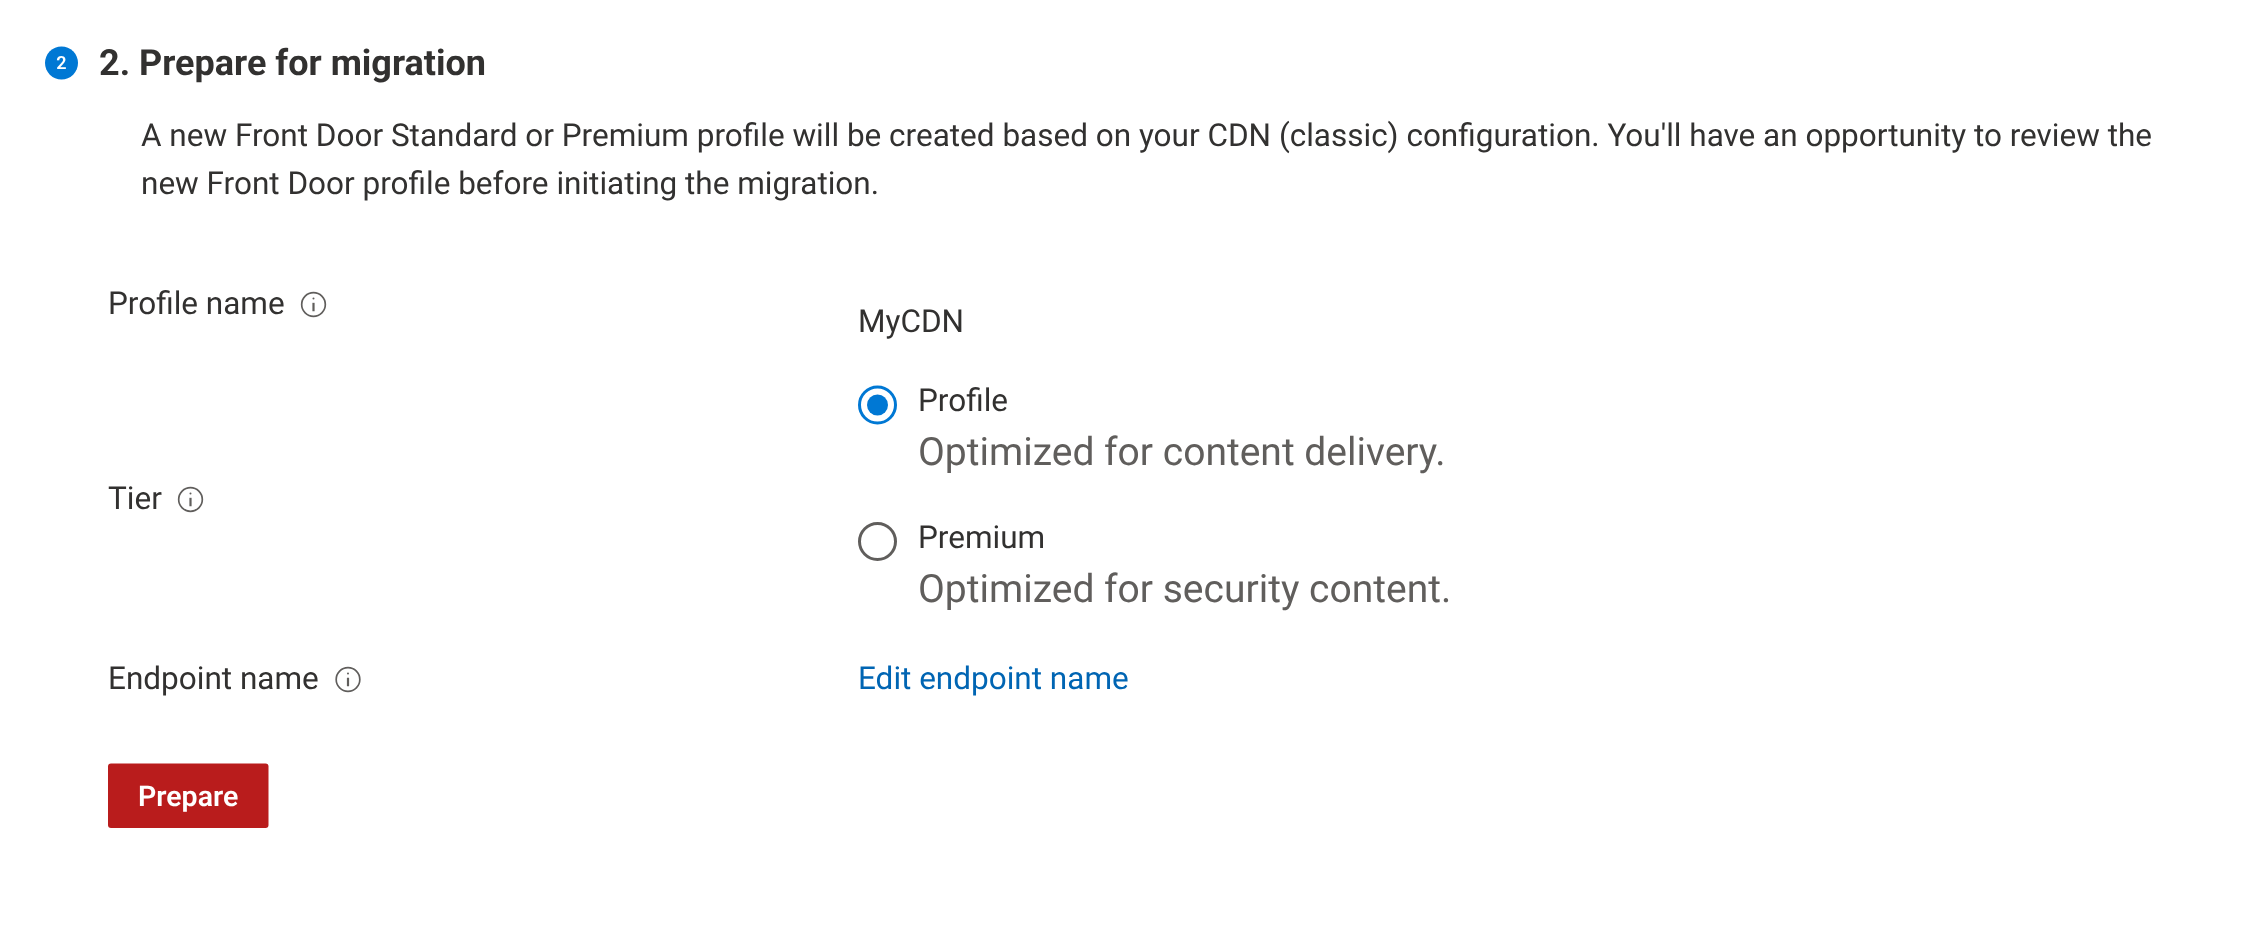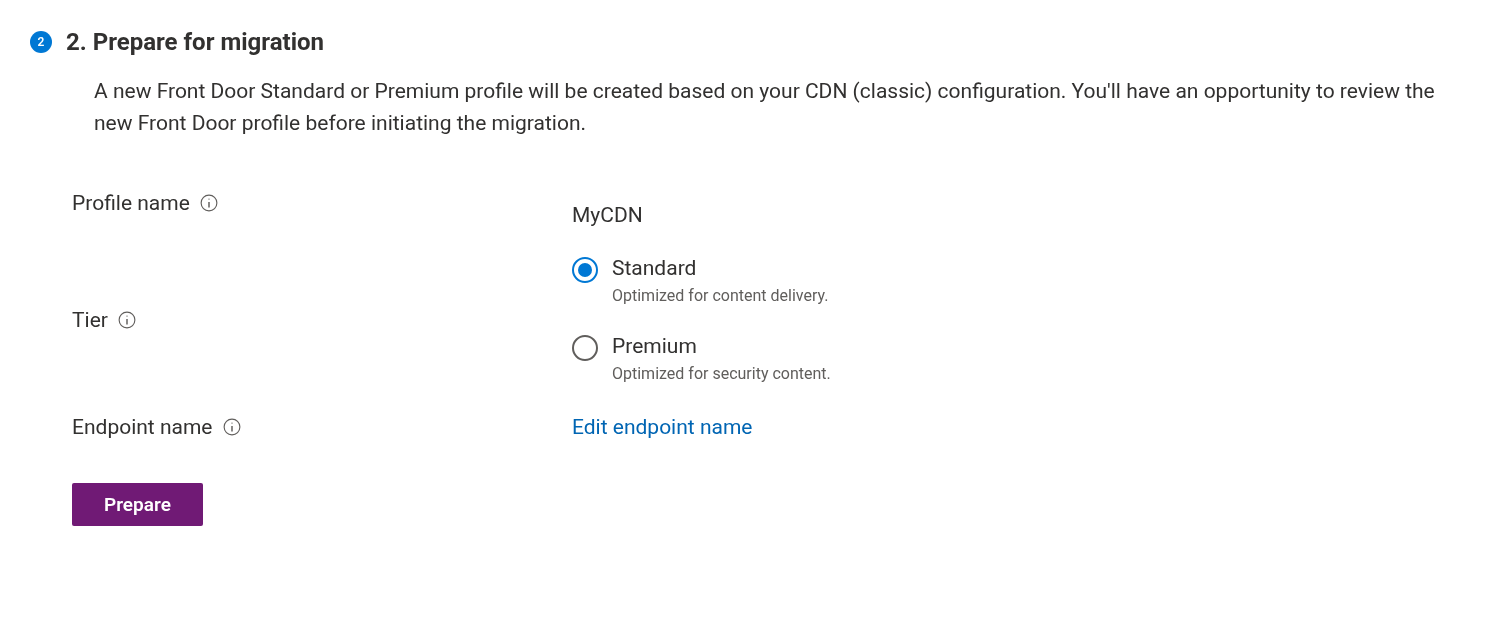--- a/index.html
+++ b/index.html
@@ -111,36 +111,36 @@
     display: flex;
     flex-direction: column;
   }
   .radio-label {
     font-size: 21px;
     color: #323130;
     line-height: 1.3;
     margin-bottom: 4px;
   }
   .radio-description {
-    font-size: 16px;
+    font-size: 26px;
     color: #605e5c;
     line-height: 1.3;
   }
   .link {
     color: #0065b3;
     font-size: 21px;
     cursor: pointer;
     text-decoration: none;
   }
   .primary-button {
-    background: #701a75;
+    background: #b91c1c;
     color: #ffffff;
     font-size: 19px;
     font-weight: 600;
-    padding: 10px 32px;
+    padding: 10px 20px;
     border: none;
     cursor: pointer;
     margin-left: 42px;
     margin-top: 14px;
     border-radius: 2px;
     font-family: inherit;
   }
 </style>
 </head>
 <body>
@@ -178,21 +178,21 @@
           <circle cx="8" cy="8" r="7"></circle>
           <line x1="8" y1="7" x2="8" y2="12" stroke-width="1.3"></line>
           <circle cx="8" cy="4.5" r="0.6" fill="currentColor" stroke="none"></circle>
         </svg>
       </span>
     </div>
     <div class="radio-group">
       <div class="radio-option">
         <div class="radio-circle selected"></div>
         <div class="radio-text">
-          <div class="radio-label">Standard</div>
+          <div class="radio-label">Profile</div>
           <div class="radio-description">Optimized for content delivery.</div>
         </div>
       </div>
       <div class="radio-option">
         <div class="radio-circle"></div>
         <div class="radio-text">
           <div class="radio-label">Premium</div>
           <div class="radio-description">Optimized for security content.</div>
         </div>
       </div>

